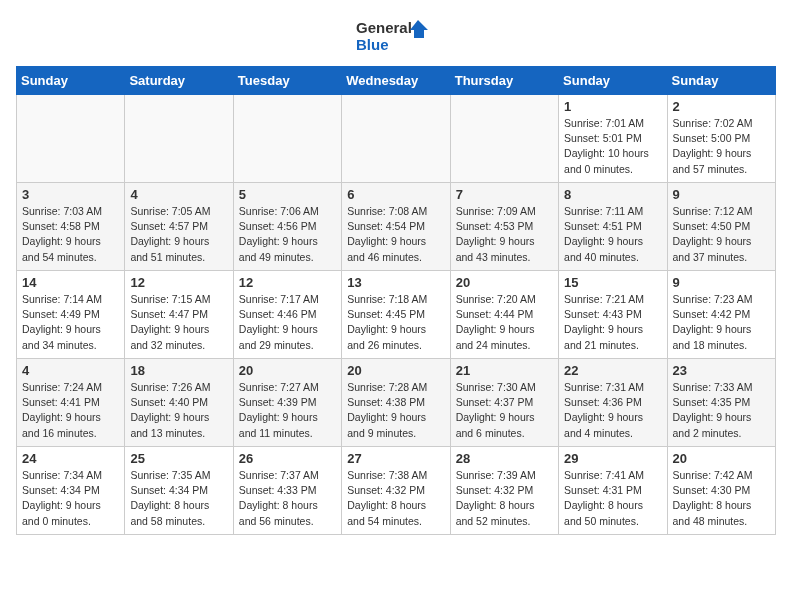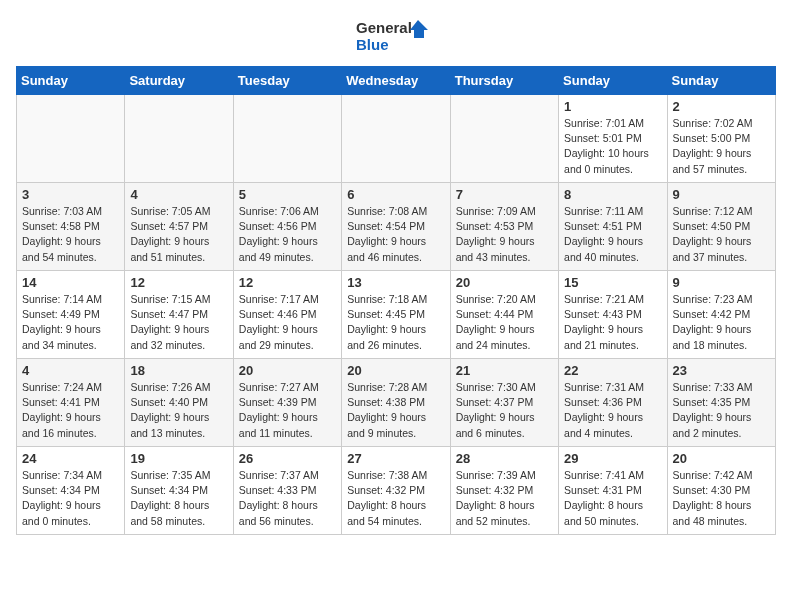--- a/index.html
+++ b/index.html
@@ -209,21 +209,21 @@
           <div class="day-num">23</div>
           <div class="day-info">Sunrise: 7:33 AM<br>Sunset: 4:35 PM<br>Daylight: 9 hours<br>and 2 minutes.</div>
         </td>
       </tr>
       <tr>
         <td>
           <div class="day-num">24</div>
           <div class="day-info">Sunrise: 7:34 AM<br>Sunset: 4:34 PM<br>Daylight: 9 hours<br>and 0 minutes.</div>
         </td>
         <td>
-          <div class="day-num">19</div>
+          <div class="day-num">25</div>
           <div class="day-info">Sunrise: 7:35 AM<br>Sunset: 4:34 PM<br>Daylight: 8 hours<br>and 58 minutes.</div>
         </td>
         <td>
           <div class="day-num">26</div>
           <div class="day-info">Sunrise: 7:37 AM<br>Sunset: 4:33 PM<br>Daylight: 8 hours<br>and 56 minutes.</div>
         </td>
         <td>
           <div class="day-num">27</div>
           <div class="day-info">Sunrise: 7:38 AM<br>Sunset: 4:32 PM<br>Daylight: 8 hours<br>and 54 minutes.</div>
         </td>

